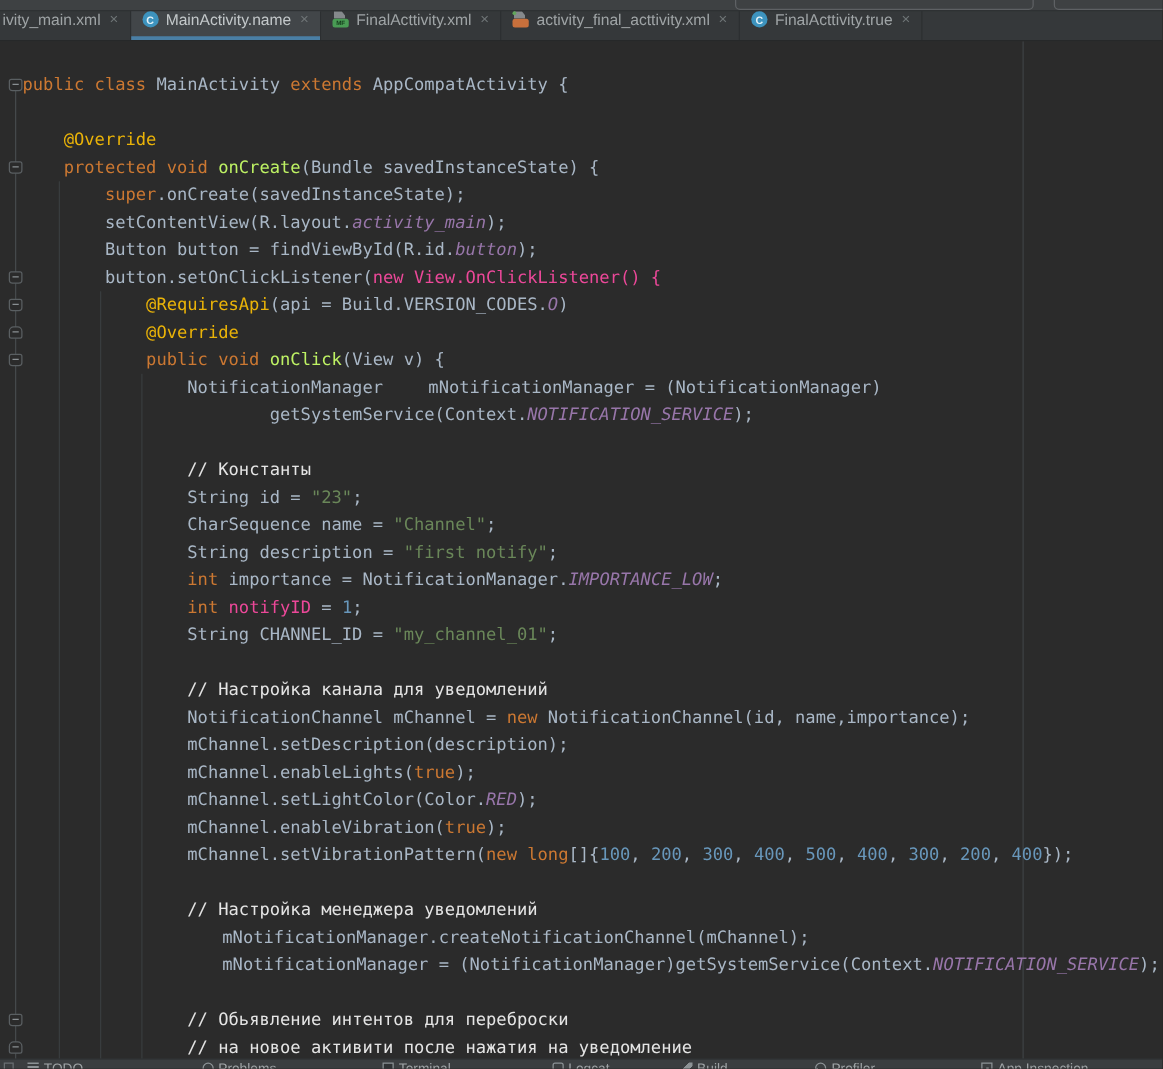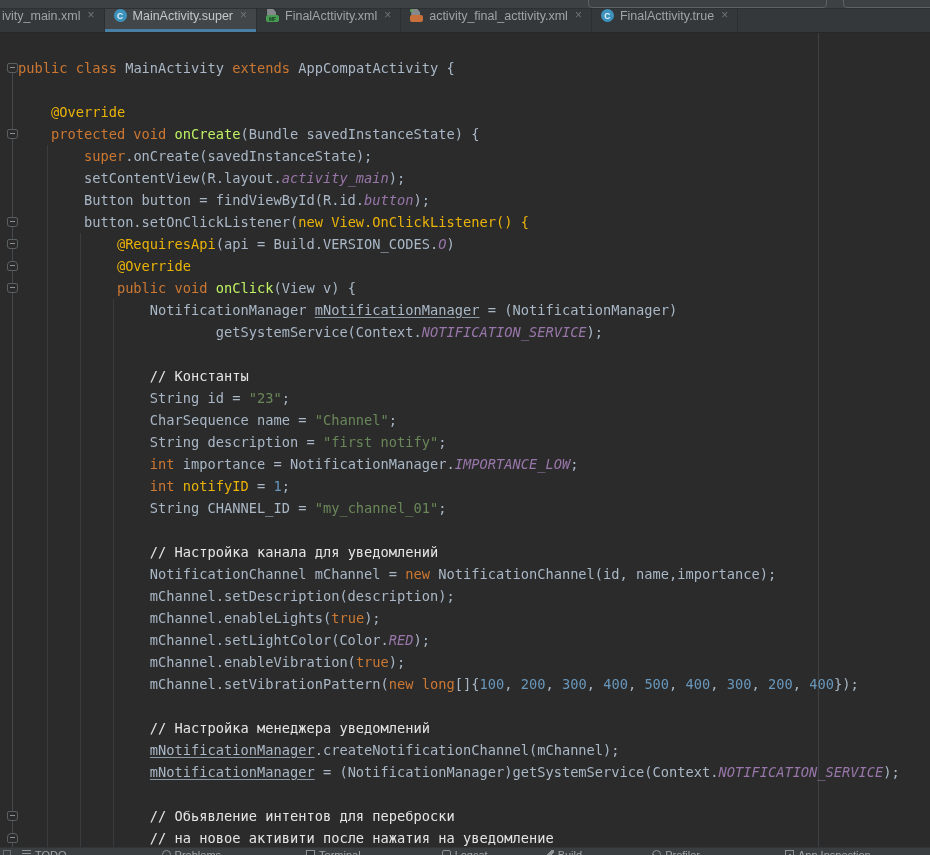--- a/index.html
+++ b/index.html
@@ -51,23 +51,23 @@
           line-height:22px; white-space:pre; }
   .code-line { height:22px; }
   .tk-def  { color:#A9B7C6; }
   .tk-kw   { color:#CC7832;text-align:right; }
   .tk-ann  { color:#eab308; }
   .tk-mth  { color:#bef264; }
   .tk-const{ color:#9876AA; font-style:italic; }
   .tk-str  { color:#6A8759; }
   .tk-num  { color:#6897BB; }
   .tk-cmt  { color:#e5e5e5; }
-  .tk-dim  { color:#eab308; }
-  .tk-fld  { color:#A9B7C6; text-decoration:underline; text-underline-offset:2px;
-             text-decoration-color:#8A98A6; }
+  .tk-dim  { color:#ec4899; }
+  .tk-fld  { color:#A9B7C6; text-underline-offset:2px;
+             text-decoration-color:#8A98A6;margin-left:28px; }
   .fold { position:absolute; left:7px; width:11px; height:10px; background:#2B2B2B;
           border:1px solid #5A5F62; border-radius:2px 2px 3px 3px; z-index:2; }
   .fold::after { content:""; display:block; width:5px; height:1px; background:#8A9093;
                  margin:3px auto 0; }
   .fold.close { border-radius:4px 4px 2px 2px; }
 
   
   .bbar { position:relative; width:930px; height:8px; background:#3B3E40;
           border-top:1px solid #323537; overflow:hidden; display:flex;
           align-items:flex-start; }
@@ -102,21 +102,21 @@
   </div>
 </div>
 
 <div class="tabbar" id="tabbar">
     <div class="tab" style="padding-left: 2px;">
       <span class="label">ivity_main.xml</span>
       <span class="close">×</span>
     </div>
     <div class="tab active">
       <span class="tab-icon icon-class">C</span>
-      <span class="label">MainActivity.super</span>
+      <span class="label">MainActivity.name</span>
       <span class="close">×</span>
     </div>
     <div class="tab">
       <span class="tab-icon">
         <span class="icon-file-top"></span>
         <span class="icon-band band-green">MF</span>
       </span>
       <span class="label">FinalActtivity.xml</span>
       <span class="close">×</span>
     </div>

